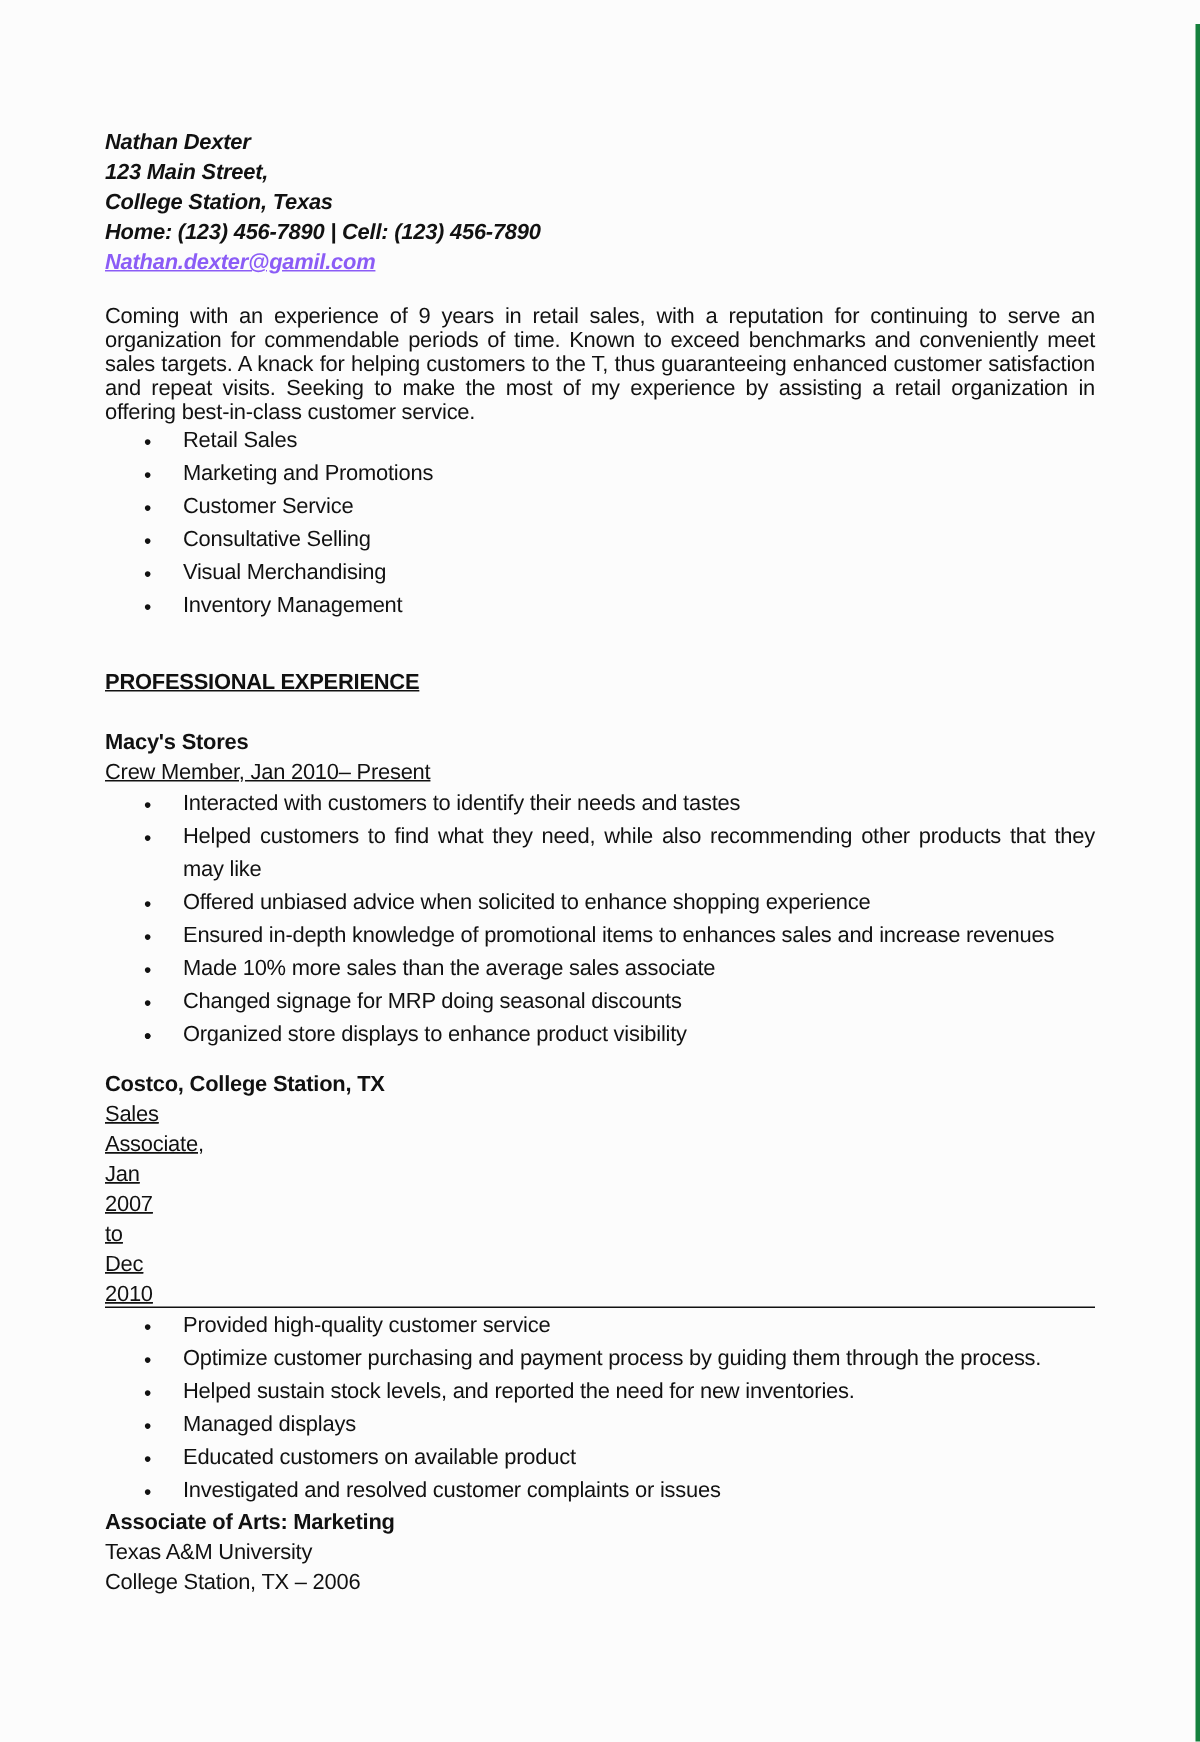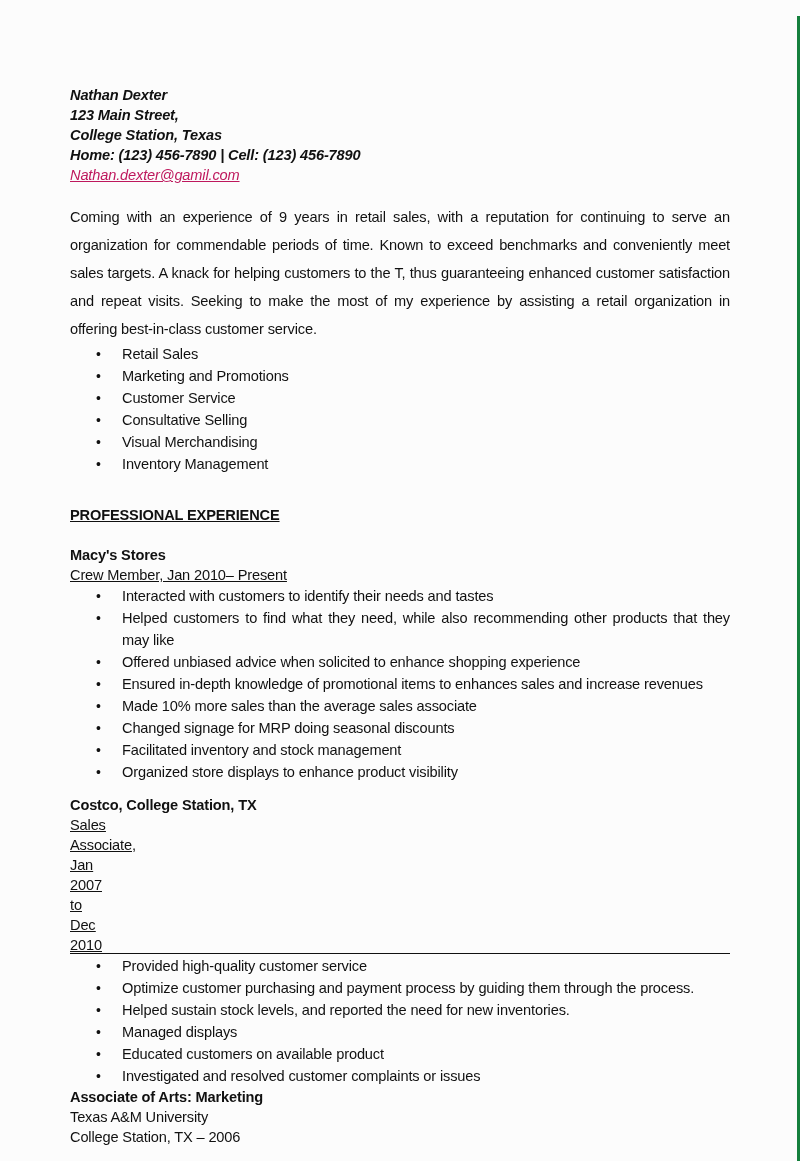--- a/index.html
+++ b/index.html
@@ -32,27 +32,27 @@
       font-size: 14.6px;
       letter-spacing: -0.15px;
     }
     .contact { line-height: 20px; }
     .contact div {
       font-style: italic;
       font-weight: bold;
     }
     .contact a.email {
       font-style: italic;
-      font-weight: normal;
-      color: #be185d;
+      font-weight: bold;
+      color: #8b5cf6;
       text-decoration: underline;
     }
     .summary {
       margin-top: 18px;
-      line-height: 28px;
+      line-height: 16px;
       text-align: justify;
     }
     .section-heading {
       font-weight: bold;
       line-height: 20px;
     }
     .skills-heading { margin-top: 11px; }
     ul.bullets {
       list-style: none;
       margin: 0;
@@ -137,21 +137,21 @@
 
     <div class="company macys">Macy's Stores</div>
     <div class="role">Crew Member, Jan 2010– Present</div>
     <ul class="bullets job-bullets">
       <li><span class="bullet">•</span><span>Interacted with customers to identify their needs and tastes</span></li>
       <li class="wrap"><span class="bullet">•</span><span>Helped customers to find what they need, while also recommending other products that they may like</span></li>
       <li><span class="bullet">•</span><span>Offered unbiased advice when solicited to enhance shopping experience</span></li>
       <li><span class="bullet">•</span><span>Ensured in-depth knowledge of promotional items to enhances sales and increase revenues</span></li>
       <li><span class="bullet">•</span><span>Made 10% more sales than the average sales associate</span></li>
       <li><span class="bullet">•</span><span>Changed signage for MRP doing seasonal discounts</span></li>
-      <li><span class="bullet">•</span><span>Facilitated inventory and stock management</span></li>
+      <li><span class="bullet">•</span></li>
       <li><span class="bullet">•</span><span>Organized store displays to enhance product visibility</span></li>
     </ul>
 
     <div class="company costco">Costco, College Station, TX</div>
     <div class="role-costco-wrap">
       <div class="role-costco">
         <span>Sales</span>
         <span>Associate,</span>
         <span>Jan</span>
         <span>2007</span>

